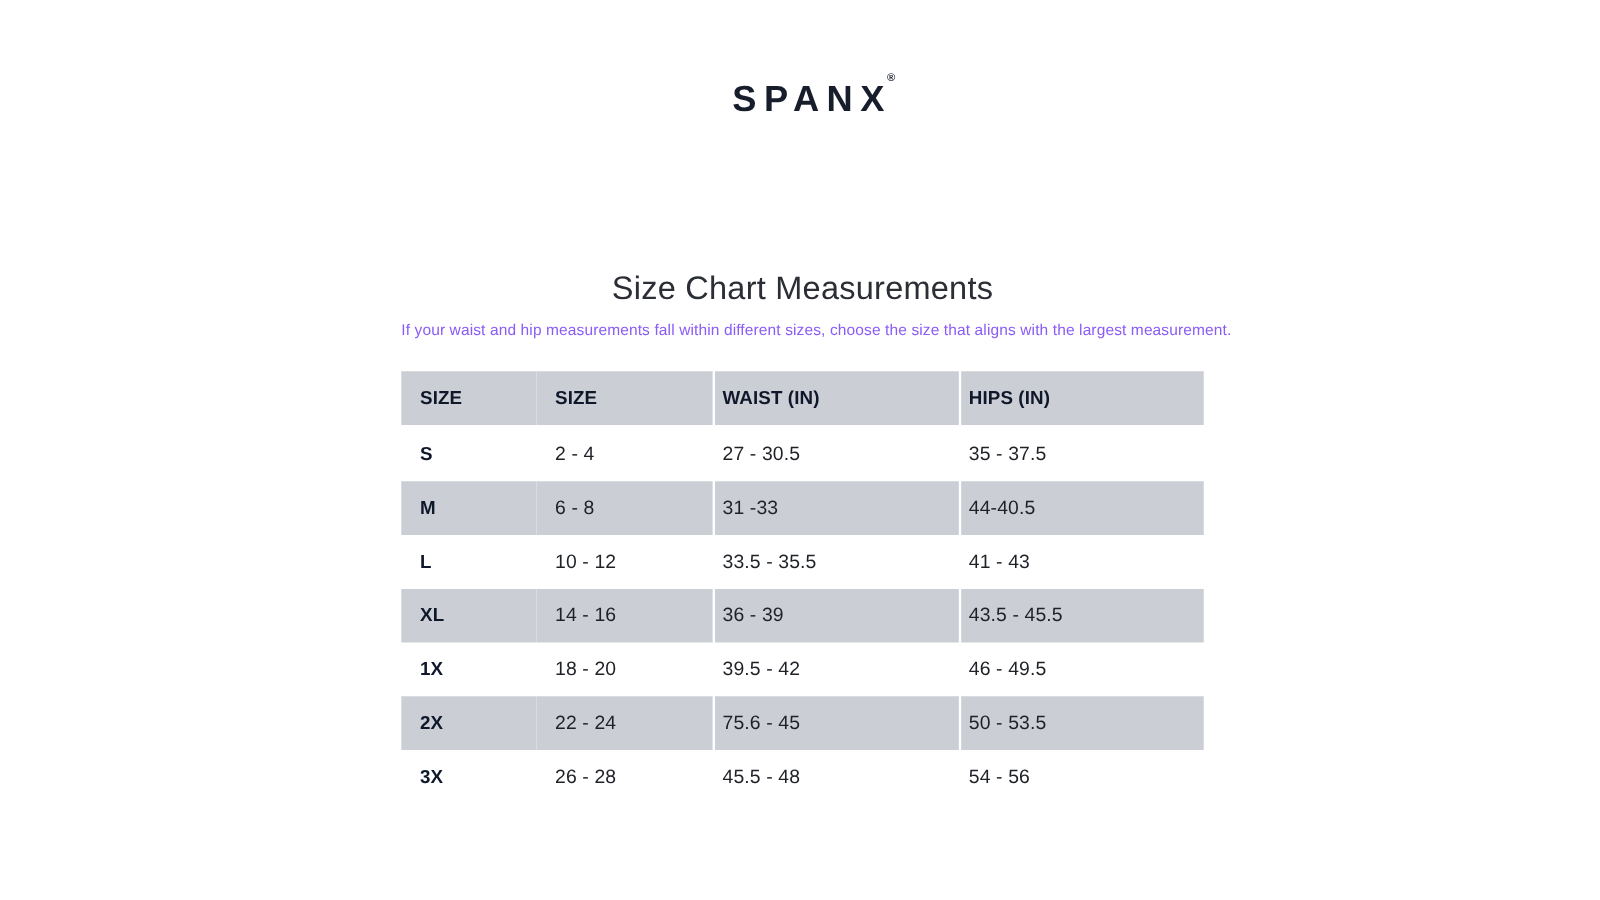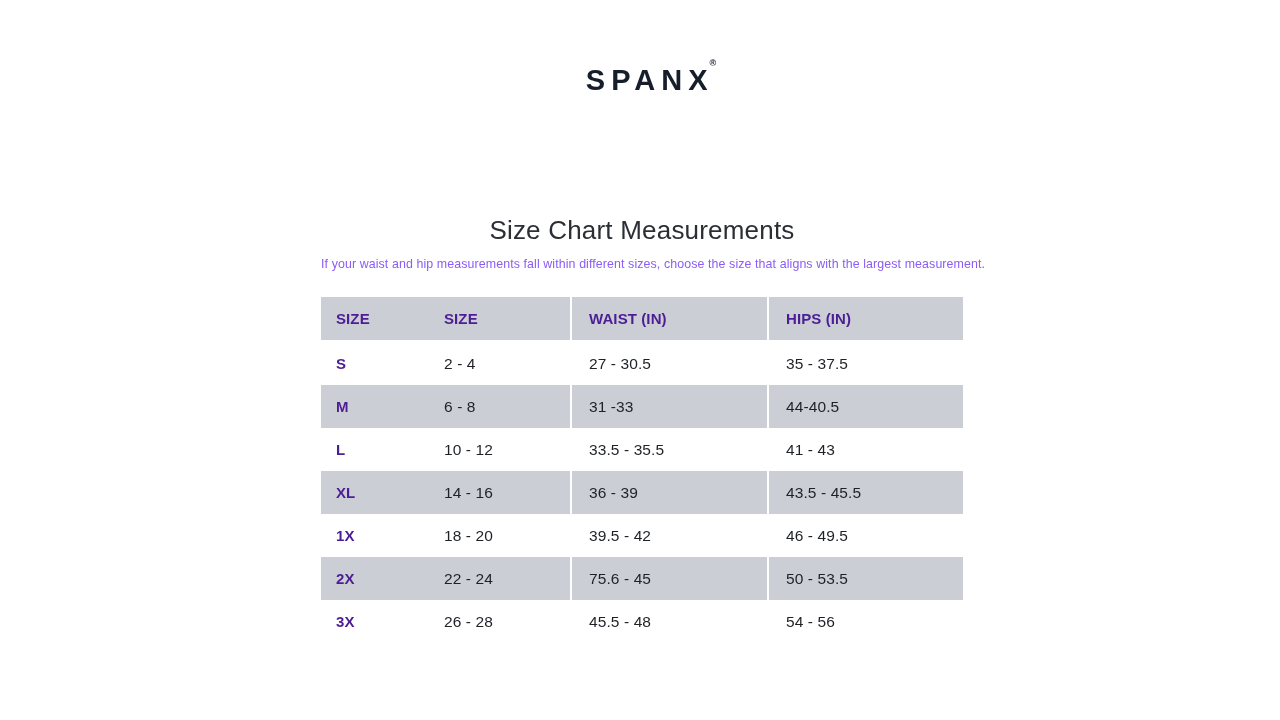--- a/index.html
+++ b/index.html
@@ -71,34 +71,34 @@
     font-size: 15.5px;
     font-weight: 400;
     color: #1e2126;
     letter-spacing: 0.1px;
     white-space: nowrap;
     overflow: hidden;
   }
   .size-table th {
     font-size: 15px;
     font-weight: 700;
-    color: #4c1d95;
+    color: #0f172a;
   }
   .size-table thead tr {
     background: var(--shade-color, #cbcfd5);
   }
   .size-table thead th {
     border-bottom: 2px solid rgba(255, 255, 255, 0.75);
   }
   .size-table tbody tr.shaded {
     background: var(--shade-color, #cbcfd5);
   }
   .size-table .vsep {
     border-left: 2px solid rgba(255, 255, 255, 0.75);
-    padding-left: 17px;
+    padding-left: 6px;
   }
 </style>
 </head>
 <body>
 
 <div class="page">
 
   <div class="logo">
     <span>SPANX</span><sup>®</sup>
   </div>

